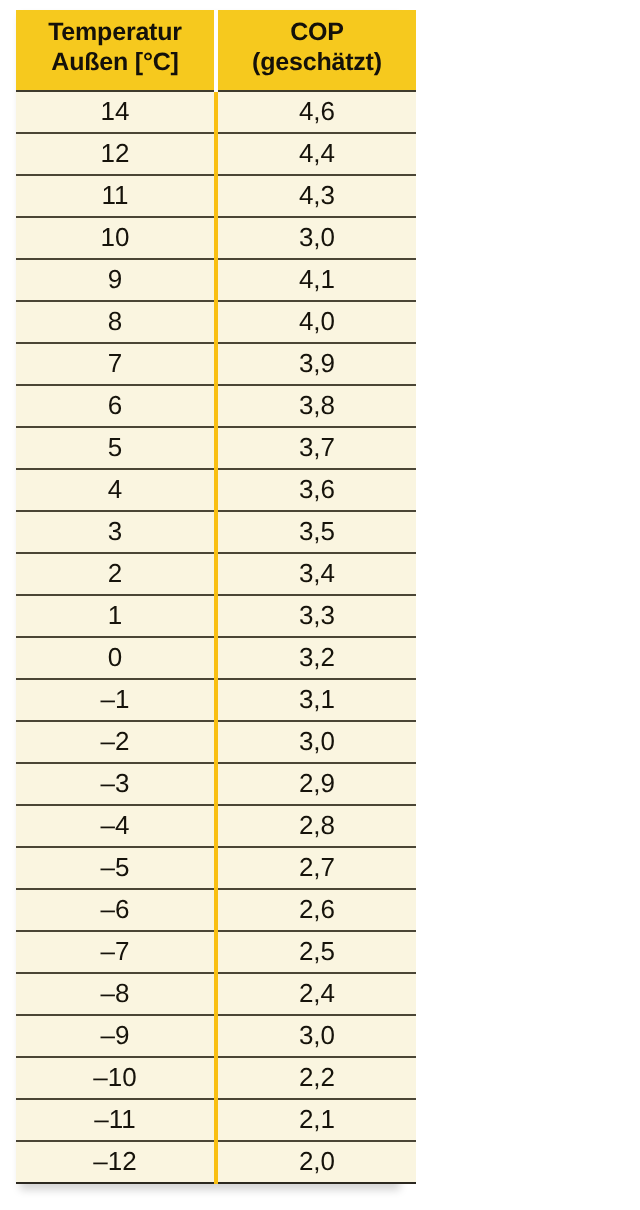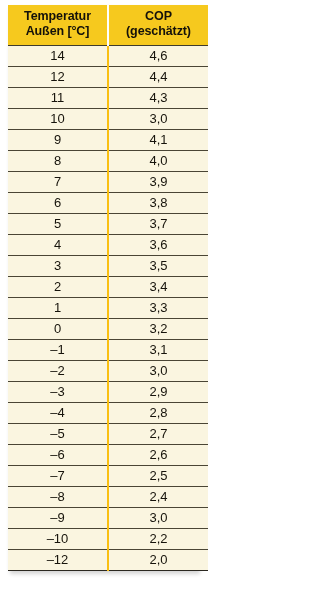--- a/index.html
+++ b/index.html
@@ -188,18 +188,22 @@
         </tr>
         <tr>
           <td class="col-temp">–9</td>
           <td class="col-cop">3,0</td>
         </tr>
         <tr>
           <td class="col-temp">–10</td>
           <td class="col-cop">2,2</td>
         </tr>
         <tr>
+          <td class="col-temp">–11</td>
+          <td class="col-cop">2,1</td>
+        </tr>
+        <tr>
           <td class="col-temp">–12</td>
           <td class="col-cop">2,0</td>
         </tr>
       </tbody>
   </table>
 </div>
 
 </body></html>

